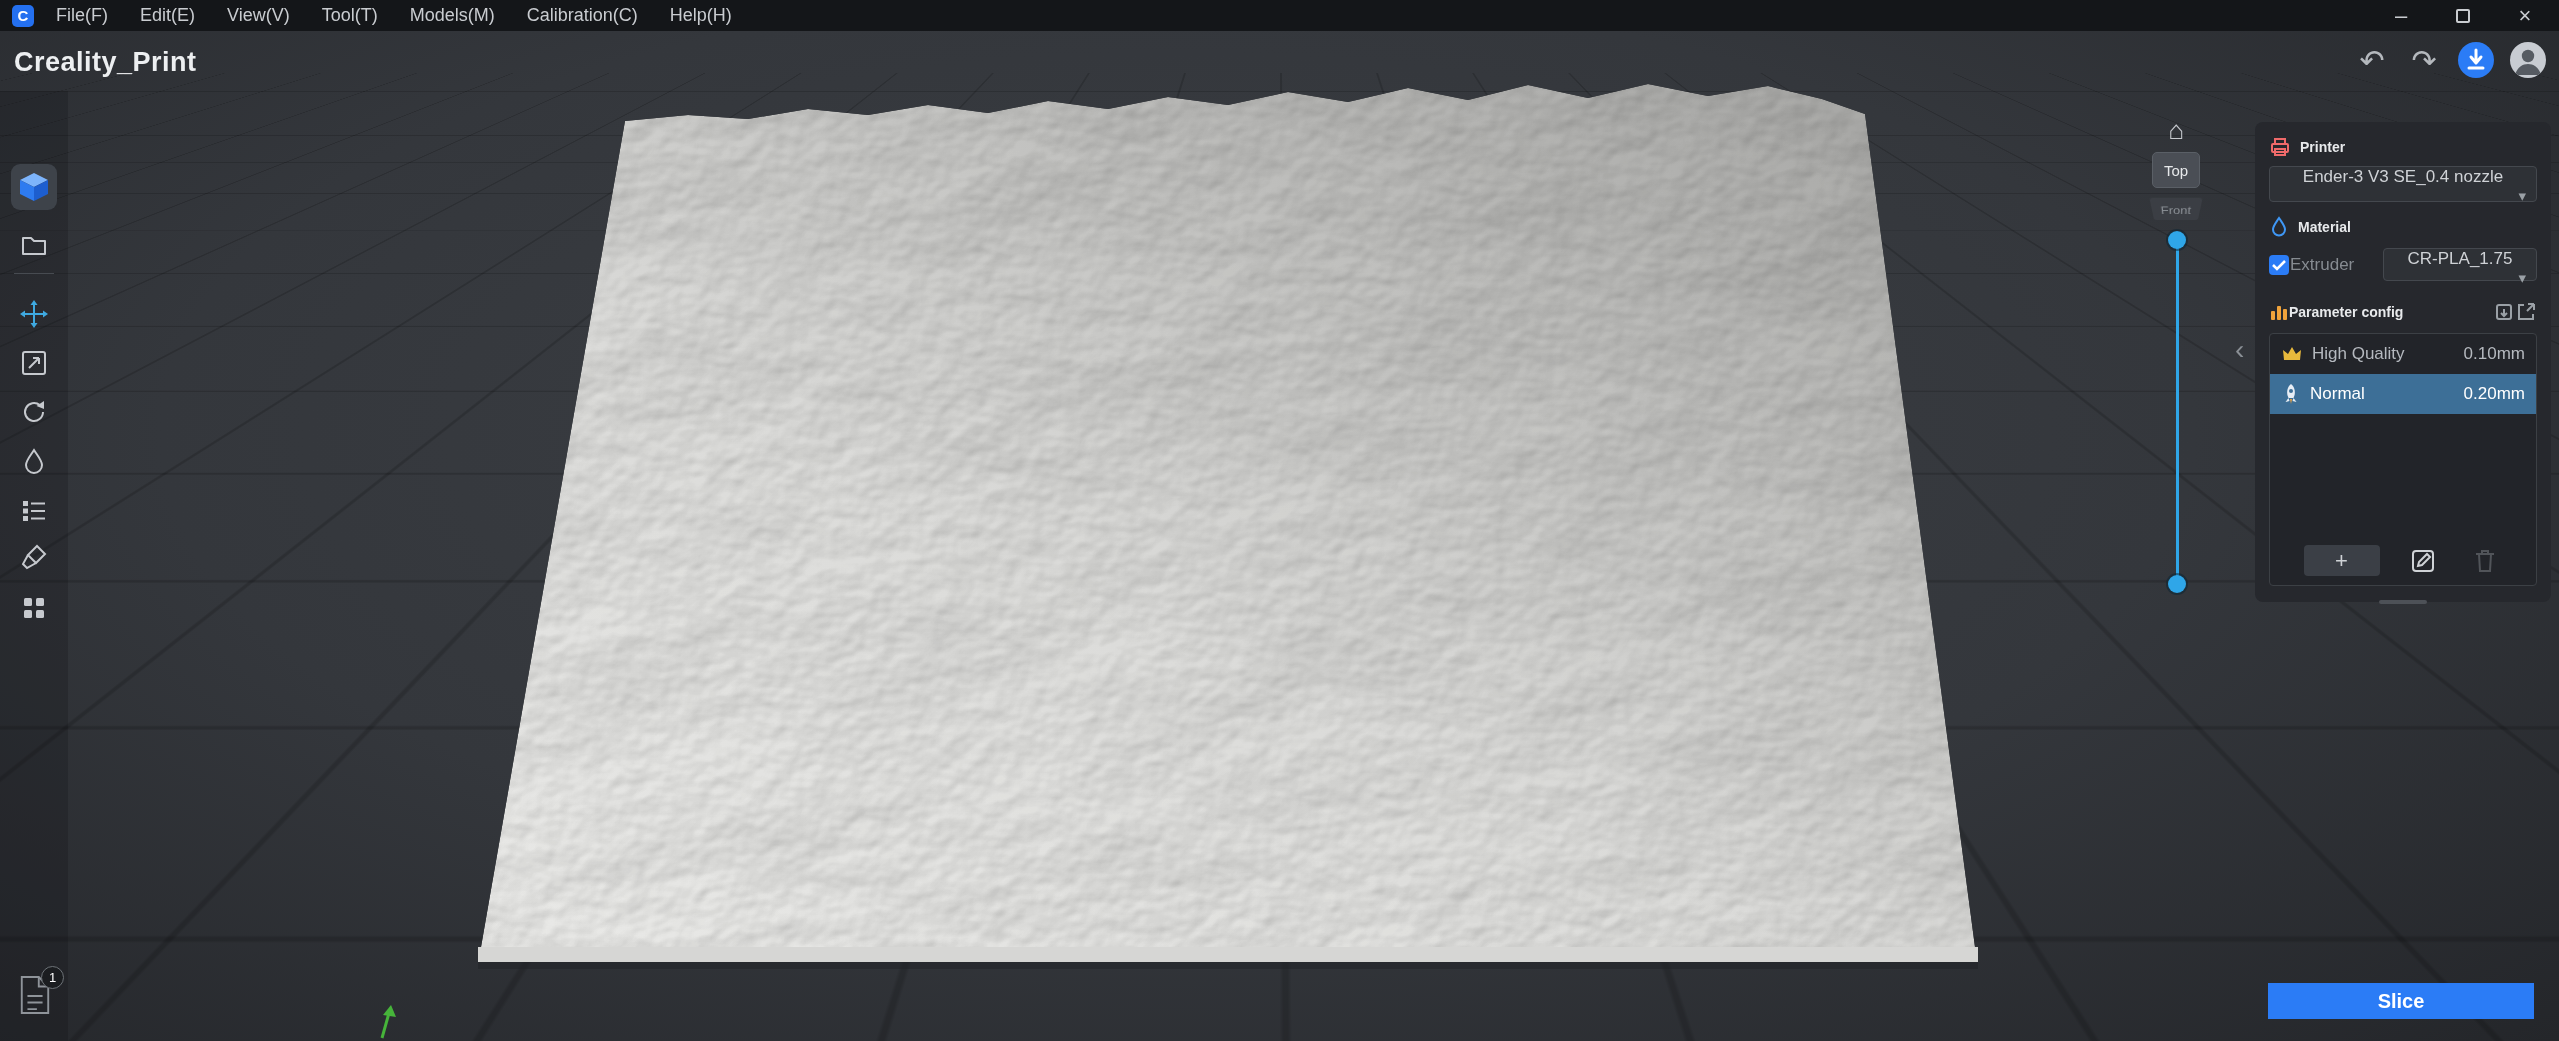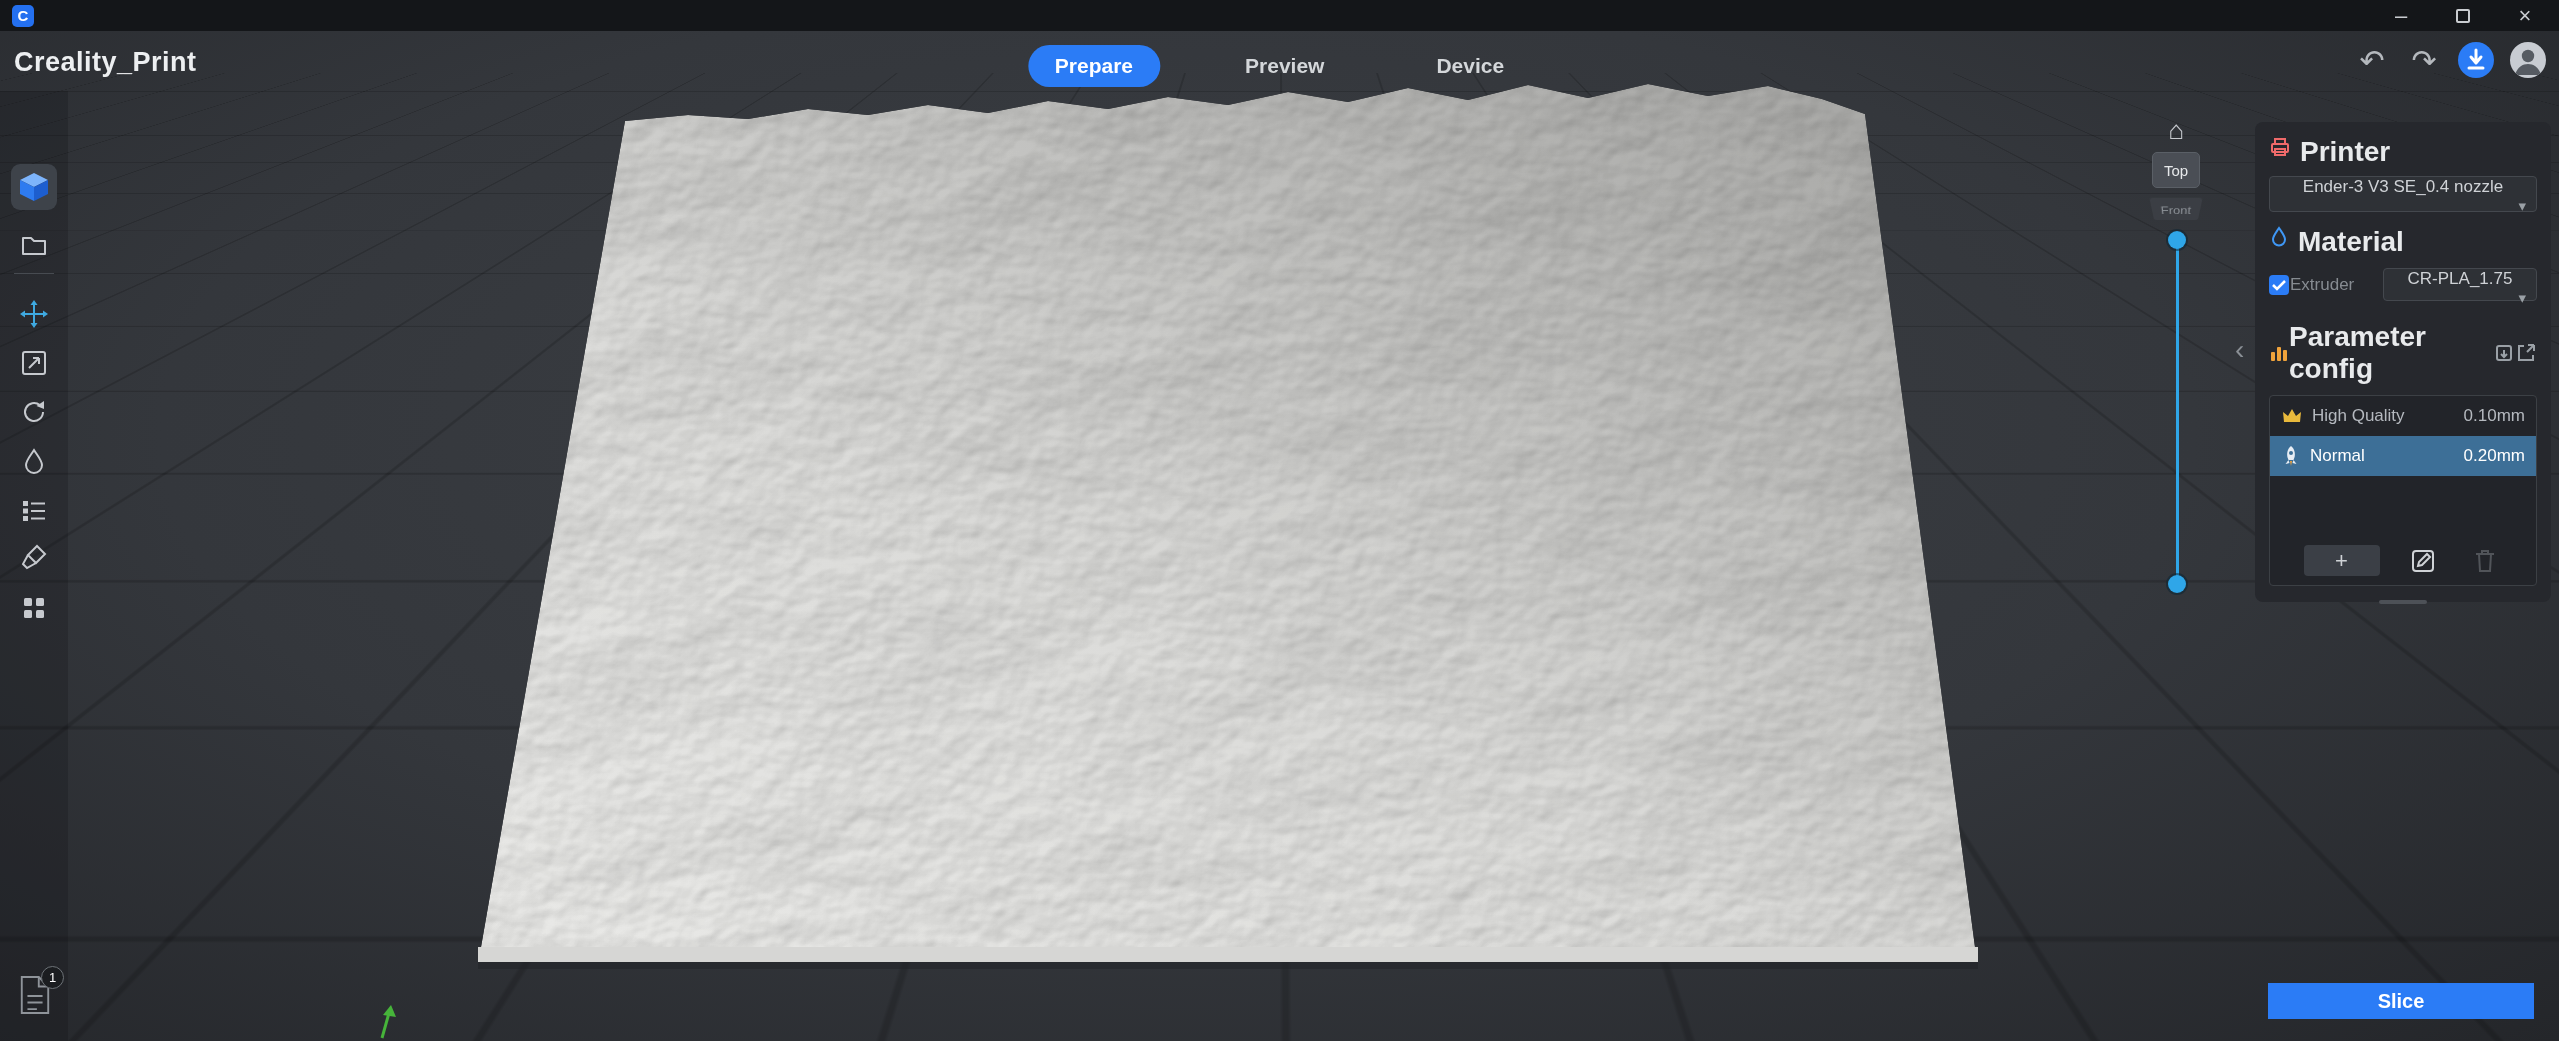--- a/index.html
+++ b/index.html
@@ -57,21 +57,21 @@
                 display:flex; align-items:center; justify-content:center; font-size:13px; color:#8d9298; cursor:pointer; }
   
   .layer-slider { position:absolute; left:2167px; top:200px; width:20px; height:362px; z-index:20; }
   .slider-track { position:absolute; left:8.5px; top:9px; bottom:9px; width:3px; background:var(--slider,#2fa6e8); }
   .slider-handle { position:absolute; left:1px; width:18px; height:18px; border-radius:50%;
                    background:var(--slider,#2fa6e8); box-shadow:0 0 0 2px rgba(8,35,52,.5); cursor:grab; }
   .slider-handle.top { top:0; } .slider-handle.bottom { bottom:0; }
   
   .right-panel { position:absolute; top:91px; right:8px; width:296px; height:480px; background:#26282d;
                  border-radius:8px; padding:14px 14px 16px; display:flex; flex-direction:column; z-index:30; }
-  .section-head { display:flex; align-items:flex-start; gap:9px; font-size:28px; font-weight:bold; color:#e8eaec; }
+  .section-head { display:flex; align-items:center; gap:9px; font-size:14px; font-weight:bold; color:#e8eaec; }
   .dropdown { height:36px; background:#2e3136; border:1px solid #44484e; border-radius:4px;
               display:flex; align-items:center; padding:0 10px; font-size:17px; color:#cfd2d6;
               cursor:pointer; margin-top:8px;flex-direction:column; }
   .dropdown .chev { margin-left:auto; color:#9aa0a6; font-size:15px; }
   .extruder-row { display:flex; align-items:center; gap:1px; margin:10px 0 4px; }
   .checkbox { width:20px; height:20px; border-radius:4px; background:var(--accent,#2b7cf6);
               display:flex; align-items:center; justify-content:center; cursor:pointer; flex:0 0 auto; }
   .extruder-label { font-size:17px; color:#868b91; flex:1; }
   .mini { width:154px; margin-top:0; height:33px; }
   .param-head { display:flex; align-items:center; margin:16px 0 10px; }
@@ -104,20 +104,29 @@
 </style>
 </head>
 <body>
 
 <div class="stage">
 
   <header class="menubar">
     <div class="logo">
       <span>C</span>
     </div>
+    <nav class="menus">
+      <span class="menu-item">File(F)</span>
+      <span class="menu-item">Edit(E)</span>
+      <span class="menu-item">View(V)</span>
+      <span class="menu-item">Tool(T)</span>
+      <span class="menu-item">Models(M)</span>
+      <span class="menu-item">Calibration(C)</span>
+      <span class="menu-item">Help(H)</span>
+    </nav>
     <div class="win-controls">
       <span class="win-btn">–</span>
       <span class="win-btn">
           <span class="max-glyph"></span>
         </span>
       <span class="win-btn">×</span>
     </div>
   </header>
 
   <div class="workspace">
@@ -151,25 +160,20 @@
         <path fill="url(#tg)" d="M481 916 L625 90 L688 84 L748 88 L808 78 L868 84 L928 74 L988 82
           L1048 70 L1108 78 L1168 66 L1228 74 L1288 61 L1348 71 L1408 57 L1468 69 L1528 54
           L1588 67 L1648 53 L1708 65 L1768 55 L1822 68 L1865 83 L1975 916 Z"></path>
       </g>
       <polygon points="478,916 1978,916 1978,931 478,931" fill="#d6d6d4"></polygon>
       <polygon points="478,931 1978,931 1978,938 478,938" fill="#202226" opacity="0.5"></polygon>
     </svg>
 
     <h1 class="doc-title">Creality_Print</h1>
 
-    <div class="tabs">
-      <button class="tab active">Prepare</button>
-      <button class="tab">Preview</button>
-      <button class="tab">Device</button>
-    </div>
 
     <div class="top-actions">
       <span class="action-btn">↶</span>
       <span class="action-btn">↷</span>
       <span class="action-btn">
         <svg width="38" height="38" viewBox="0 0 38 38">
           <circle cx="19" cy="19" r="18" fill="#2b7cf6"></circle>
           <path d="M19 9v11M14 16l5 6 5-6" stroke="#fff" stroke-width="3" fill="none" stroke-linecap="round" stroke-linejoin="round"></path>
           <path d="M12 27h14" stroke="#fff" stroke-width="3" stroke-linecap="round"></path>
         </svg>

